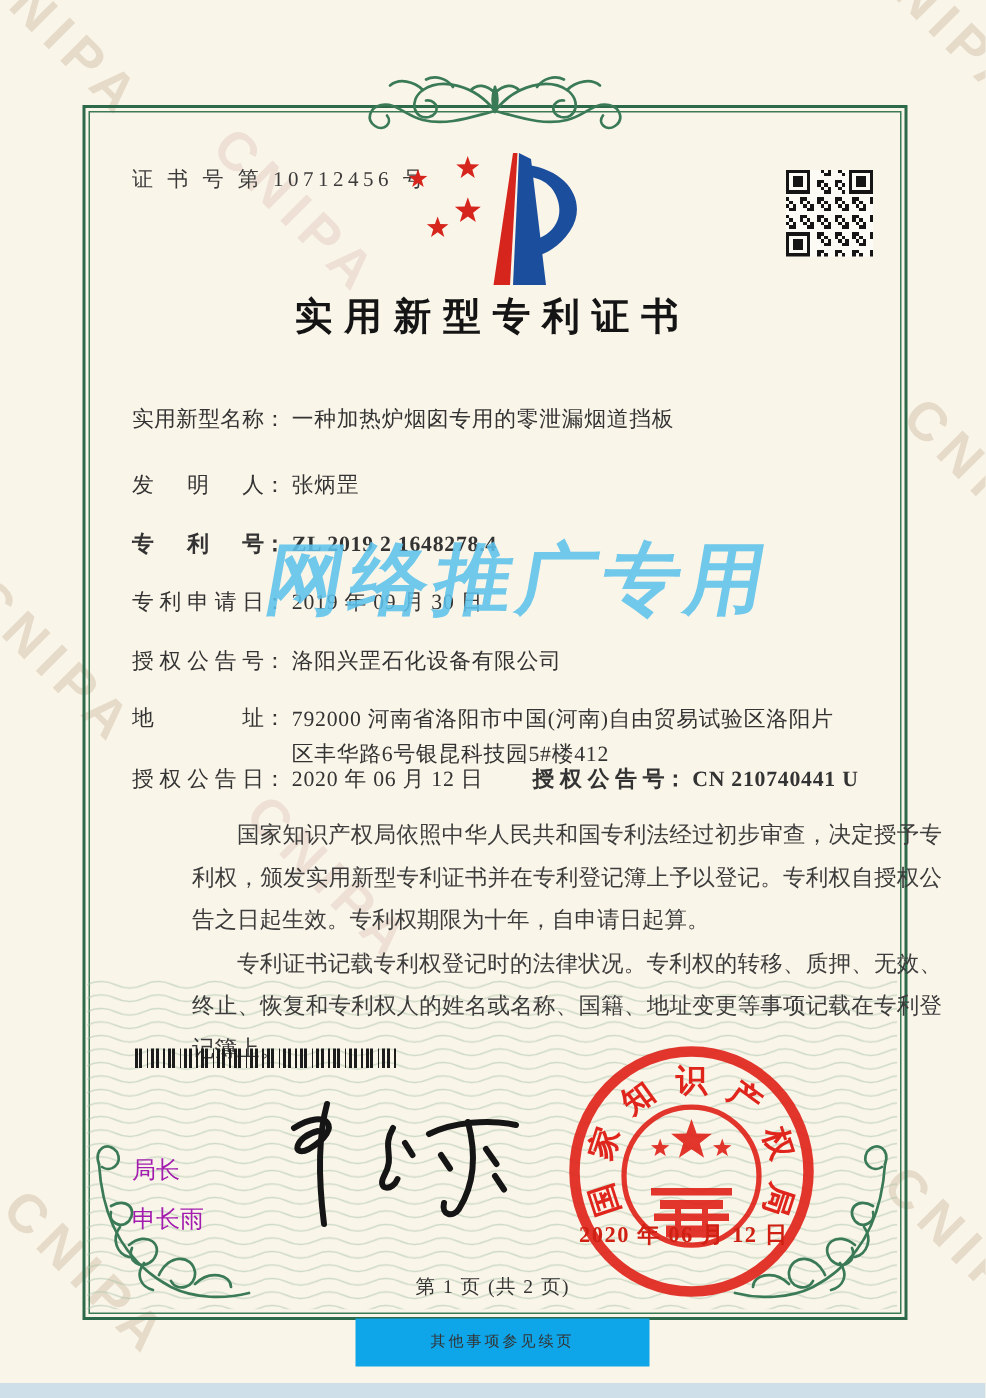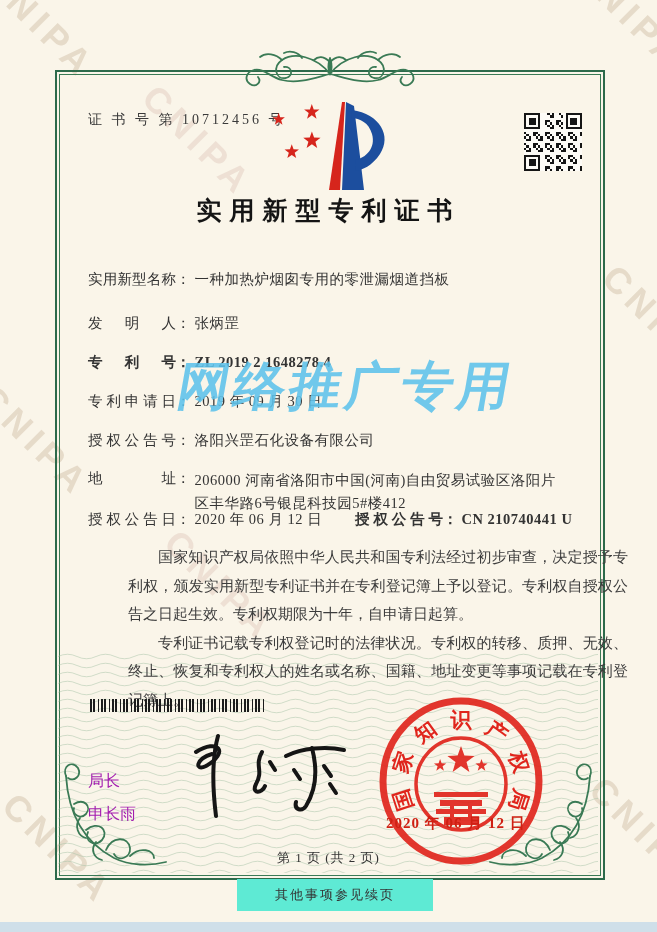--- a/index.html
+++ b/index.html
@@ -54,22 +54,22 @@
 
   .seal{left:378px;top:696px;width:166px;height:170px;z-index:5;}
   .seal-chars{position:absolute;left:0;top:0;width:100%;height:100%;}
   .seal-chars span{position:absolute;left:50%;top:50%;font-size:21px;font-weight:700;
                    color:#e0251c;font-family:"Liberation Serif",serif;}
   .seal-date{position:absolute;left:8px;top:118px;width:150px;font-size:15px;font-weight:600;
              color:#cf2013;letter-spacing:1px;white-space:nowrap;}
 
   .footer-page{left:0;top:849px;width:657px;text-align:center;font-size:13px;color:#333;z-index:3;letter-spacing:1px;}
 
-  .note-box{left:237px;top:879px;width:196px;height:32px;background:#5eead4;z-index:3;
-            text-align:center;line-height:32px;font-size:13px;color:#333;letter-spacing:2px;}
+  .note-box{left:237px;top:879px;width:196px;height:32px;background:#0ea5e9;z-index:3;
+            text-align:center;line-height:32px;font-size:10px;color:#333;letter-spacing:2px;}
 
   .bottom-strip{left:0;top:922px;width:657px;height:10px;background:#cfdfe9;z-index:3;}
 
   .orn{z-index:3;}
 </style>
 </head>
 <body>
 
 <div class="wm" style="left:-30px;top:2px;">CNIPA</div>
 <div class="wm" style="left:560px;top:-6px;">CNIPA</div>
@@ -315,21 +315,21 @@
   <div class="row" style="top:85px;font-weight:bold;">
     <span class="lab">专利号</span><span class="col">：</span><span class="val">ZL 2019 2 1648278.4</span>
   </div>
   <div class="row" style="top:124px;">
     <span class="lab">专利申请日</span><span class="col">：</span><span class="val">2019 年 09 月 30 日</span>
   </div>
   <div class="row" style="top:163px;">
     <span class="lab">授权公告号</span><span class="col">：</span><span class="val">洛阳兴罡石化设备有限公司</span>
   </div>
   <div class="row" style="top:201px;">
-    <span class="lab">地址</span><span class="col">：</span><span class="val2wrap">206000 河南省洛阳市中国(河南)自由贸易试验区洛阳片区丰华路6号银昆科技园5#楼412</span>
+    <span class="lab">地址</span><span class="col">：</span><span class="val2wrap">792000 河南省洛阳市中国(河南)自由贸易试验区洛阳片区丰华路6号银昆科技园5#楼412</span>
   </div>
   <div class="row" style="top:242px;">
     <span class="lab">授权公告日</span><span class="col">：</span><span class="val">2020 年 06 月 12 日</span>
     <span class="pair2">
       <span class="lab">授权公告号</span><span class="col">：</span><span class="val">CN 210740441 U</span>
     </span>
   </div>
 </div>
 
 <div class="abs body-text">

